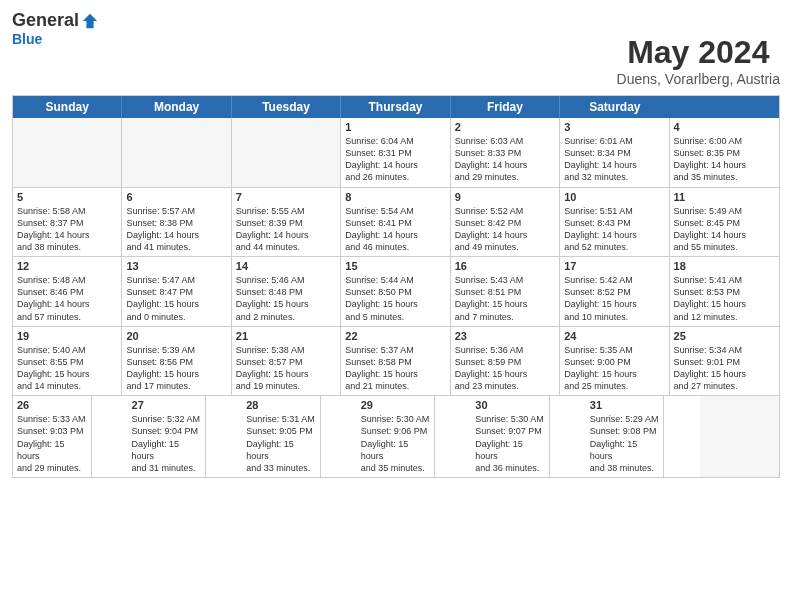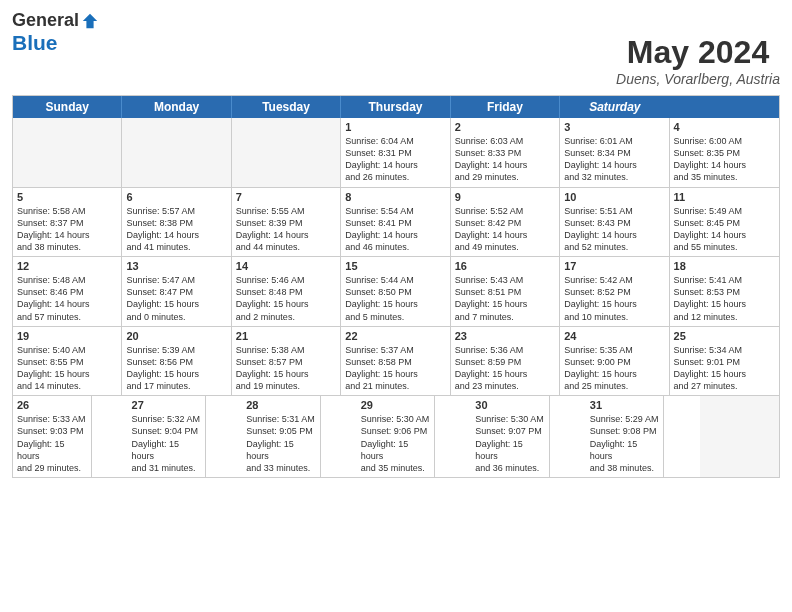--- a/index.html
+++ b/index.html
@@ -48,42 +48,41 @@
       margin-top: 24px;
     }
     .month-year {
       font-size: 32px;
       font-weight: bold;
       color: #333;
     }
     .location {
       font-size: 14px;
       color: #555;
-      font-style: italic;
     }
     .calendar {
       flex: 1;
       display: flex;
       flex-direction: column;
       border: 1px solid #ccc;
     }
     .cal-header {
       display: grid;
       grid-template-columns: repeat(7, 1fr);
       background: #2a6bb0;
     }
     .cal-header-cell {
       color: #fff;
       font-size: 12px;
       font-weight: bold;
       text-align: center;
       padding: 4px 0;
       border-right: 1px solid #4a8bcc;
     }
-    .cal-header-cell:last-child { border-right: none; font-style: italic; }
+    .cal-header-cell:last-child { border-right: none; }
     .cal-body {
       flex: 1;
       display: flex;
       flex-direction: column;
     }
     .cal-row {
       display: grid;
       grid-template-columns: repeat(7, 1fr);
       flex: 1;
       border-bottom: 1px solid #ccc;
@@ -118,21 +117,21 @@
 
 <div class="page">
   <div class="header">
     <div class="logo">
       <div class="logo-text">
         <span class="logo-general">General</span>
         <svg class="logo-icon" viewBox="0 0 20 20">
           <polygon points="10,2 18,10 14,10 14,18 6,18 6,10 2,10" fill="#1a6fba"></polygon>
         </svg>
       </div>
-      <div style="font-size:21px;font-weight:bold;">
+      <div style="font-size:14px;font-weight:bold;">
         <span class="logo-blue">Blue</span>
       </div>
     </div>
     <div class="title-block">
       <div class="month-year">May 2024</div>
       <div class="location">Duens, Vorarlberg, Austria</div>
     </div>
   </div>
 
   <div class="calendar">

